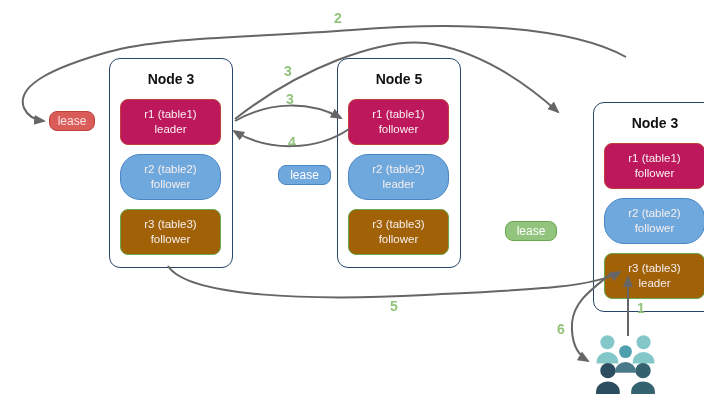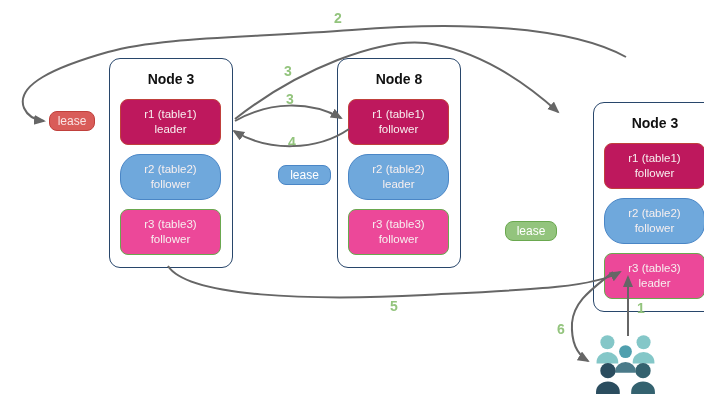--- a/index.html
+++ b/index.html
@@ -15,21 +15,21 @@
     text-align:center; margin-top:12px; font-size:14px; font-weight:bold; color:#111111;
   }
   .replica {
     position:absolute; left:10px; width:101px; height:46px; box-sizing:border-box;
     border-radius:8px; border:1.5px solid; color:#f7efef;
     display:flex; flex-direction:column; align-items:center; justify-content:center;
     font-size:11.5px; line-height:1.33; text-align:center;
   }
   .replica.red   { background:#be185d; border-color:#c0403c; }
   .replica.blue  { background:#6fa8dc; border-color:#4a86c6; }
-  .replica.green { background:#ec4899; border-color:#6aa84f;text-align:right; }
+  .replica.green { background:#a16207; border-color:#6aa84f;text-align:right; }
   .pos-r1 { top:40px; } .pos-r2 { top:95px;border-radius:20px; } .pos-r3 { top:150px; }
   .lease {
     position:absolute; height:20px; box-sizing:border-box; border-radius:8px;
     border:1px solid; color:#ffffff; font-size:12px;
     display:flex; align-items:center; justify-content:center;
   }
   .lease.red   { background:#d95c59; border-color:#c0403c; color:#f9e4e4; }
   .lease.blue  { background:#6fa8dc; border-color:#4a86c6; }
   .lease.green { background:#93c47d; border-color:#6aa84f; }
   .step {
@@ -53,21 +53,21 @@
       <span>r2 (table2)</span>
       <span>follower</span>
     </div>
     <div class="replica green pos-r3">
       <span>r3 (table3)</span>
       <span>follower</span>
     </div>
   </div>
 
   <div class="node" style="left:337px; top:58px;">
-    <div class="node-title">Node 8</div>
+    <div class="node-title">Node 5</div>
     <div class="replica red pos-r1">
       <span>r1 (table1)</span>
       <span>follower</span>
     </div>
     <div class="replica blue pos-r2">
       <span>r2 (table2)</span>
       <span>leader</span>
     </div>
     <div class="replica green pos-r3">
       <span>r3 (table3)</span>

